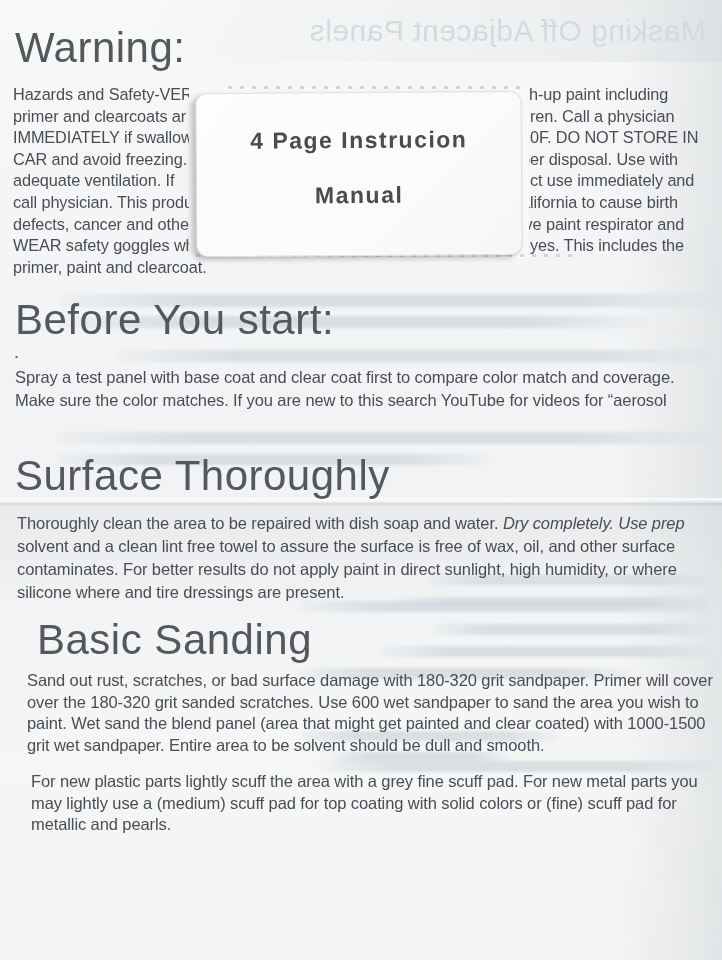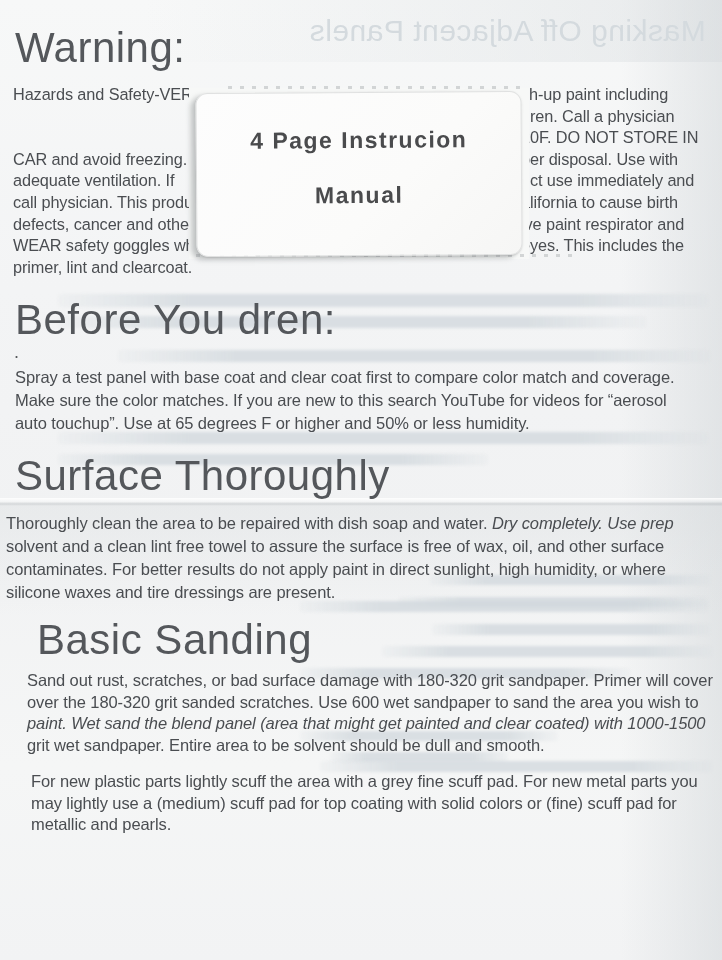--- a/index.html
+++ b/index.html
@@ -108,23 +108,25 @@
   <div class="bleed-line" style="left:320px;top:761px;width:392px;height:11px;"></div>
 
   <div class="heading" style="left:15px;top:8px;margin-top:16px;">Warning:</div>
 
   <div id="warning-para">
     <div class="wrow">
       <span class="bodyline frag-left">Hazards and Safety-VERY</span>
       <span class="bodyline frag-right">ch-up paint including</span>
     </div>
     <div class="wrow">
+      <span class="bodyline frag-left">primer and clearcoats ar</span>
       <span class="bodyline frag-right">dren. Call a physician</span>
     </div>
     <div class="wrow">
+      <span class="bodyline frag-left">IMMEDIATELY if swallow</span>
       <span class="bodyline frag-right">20F. DO NOT STORE IN</span>
     </div>
     <div class="wrow">
       <span class="bodyline frag-left">CAR and avoid freezing.</span>
       <span class="bodyline frag-right">per disposal. Use with</span>
     </div>
     <div class="wrow">
       <span class="bodyline frag-left">adequate ventilation. If</span>
       <span class="bodyline frag-right">uct use immediately and</span>
     </div>
@@ -134,57 +136,56 @@
     </div>
     <div class="wrow">
       <span class="bodyline frag-left">defects, cancer and othe</span>
       <span class="bodyline frag-right">ive paint respirator and</span>
     </div>
     <div class="wrow">
       <span class="bodyline frag-left">WEAR safety goggles wh</span>
       <span class="bodyline frag-right">eyes. This includes the</span>
     </div>
     <div class="wrow">
-      <span class="bodyline frag-left">primer, lint and clearcoat.</span>
+      <span class="bodyline frag-left">primer, paint and clearcoat.</span>
       <span class="bodyline frag-right"></span>
     </div>
   </div>
 
   <div id="sticker-backing"></div>
   <div id="perf-top" class="perf"></div>
   <div id="perf-bottom" class="perf"></div>
   <div id="sticker">
     <div id="sticker-line1" class="sticker-line">4 Page Instrucion</div>
     <div id="sticker-line2" class="sticker-line">Manual</div>
   </div>
 
-  <div class="heading" style="left:15px;top:296px;">Before You dren:</div>
+  <div class="heading" style="left:15px;top:296px;">Before You start:</div>
   <div class="stray-dot" style="left:14px;top:342px;">.</div>
 
   <div class="para" style="left:15px;top:366px;">
     <div class="bodyline">Spray a test panel with base coat and clear coat first to compare color match and coverage.</div>
     <div class="bodyline">Make sure the color matches.  If you are new to this search YouTube for videos for “aerosol</div>
-    <div class="bodyline">auto touchup”.  Use at 65 degrees F or higher and 50% or less humidity.</div>
   </div>
 
   <div class="heading" style="left:15px;top:452px;">Surface Thoroughly</div>
 
-  <div class="para" style="left:6px;top:512px;">
+  <div class="para" style="left:17px;top:512px;">
     <div class="bodyline"><span>Thoroughly clean the area to be repaired with dish soap and water.  </span><span class="italic">Dry completely. Use prep</span></div>
     <div class="bodyline">solvent and a clean lint free towel to assure the surface is free of wax, oil, and other surface</div>
     <div class="bodyline">contaminates. For better results do not apply paint in direct sunlight, high humidity, or where</div>
-    <div class="bodyline">silicone waxes and tire dressings are present.</div>
+    <div class="bodyline">silicone where and tire dressings are present.</div>
   </div>
 
   <div class="heading" style="left:37px;top:616px;">Basic Sanding</div>
 
   <div class="para" style="left:27px;top:670px;">
     <div class="bodyline" style="line-height:21.5px;height:21.5px;">Sand out rust, scratches, or bad surface damage with 180-320 grit sandpaper. Primer will cover</div>
     <div class="bodyline" style="line-height:21.5px;height:21.5px;">over the 180-320 grit sanded scratches. Use 600 wet sandpaper to sand the area you wish to</div>
-    <div class="bodyline" style="line-height:21.5px;height:21.5px;font-style:italic;">paint. Wet sand the blend panel (area that might get painted and clear coated) with 1000-1500</div>
+    <div class="bodyline" style="line-height:21.5px;height:21.5px;">paint. Wet sand the blend panel (area that might get painted and clear coated) with 1000-1500</div>
     <div class="bodyline" style="line-height:21.5px;height:21.5px;">grit wet sandpaper. Entire area to be solvent should be dull and smooth.</div>
   </div>
 
   <div class="para" style="left:31px;top:771px;">
     <div class="bodyline" style="line-height:21.5px;height:21.5px;text-align:center;">For new plastic parts lightly scuff the area with a grey fine scuff pad. For new metal parts you</div>
     <div class="bodyline" style="line-height:21.5px;height:21.5px;">may lightly use a (medium) scuff pad for top coating with solid colors or (fine) scuff pad for</div>
     <div class="bodyline" style="line-height:21.5px;height:21.5px;">metallic and pearls.</div>
   </div>
 
 </div>

